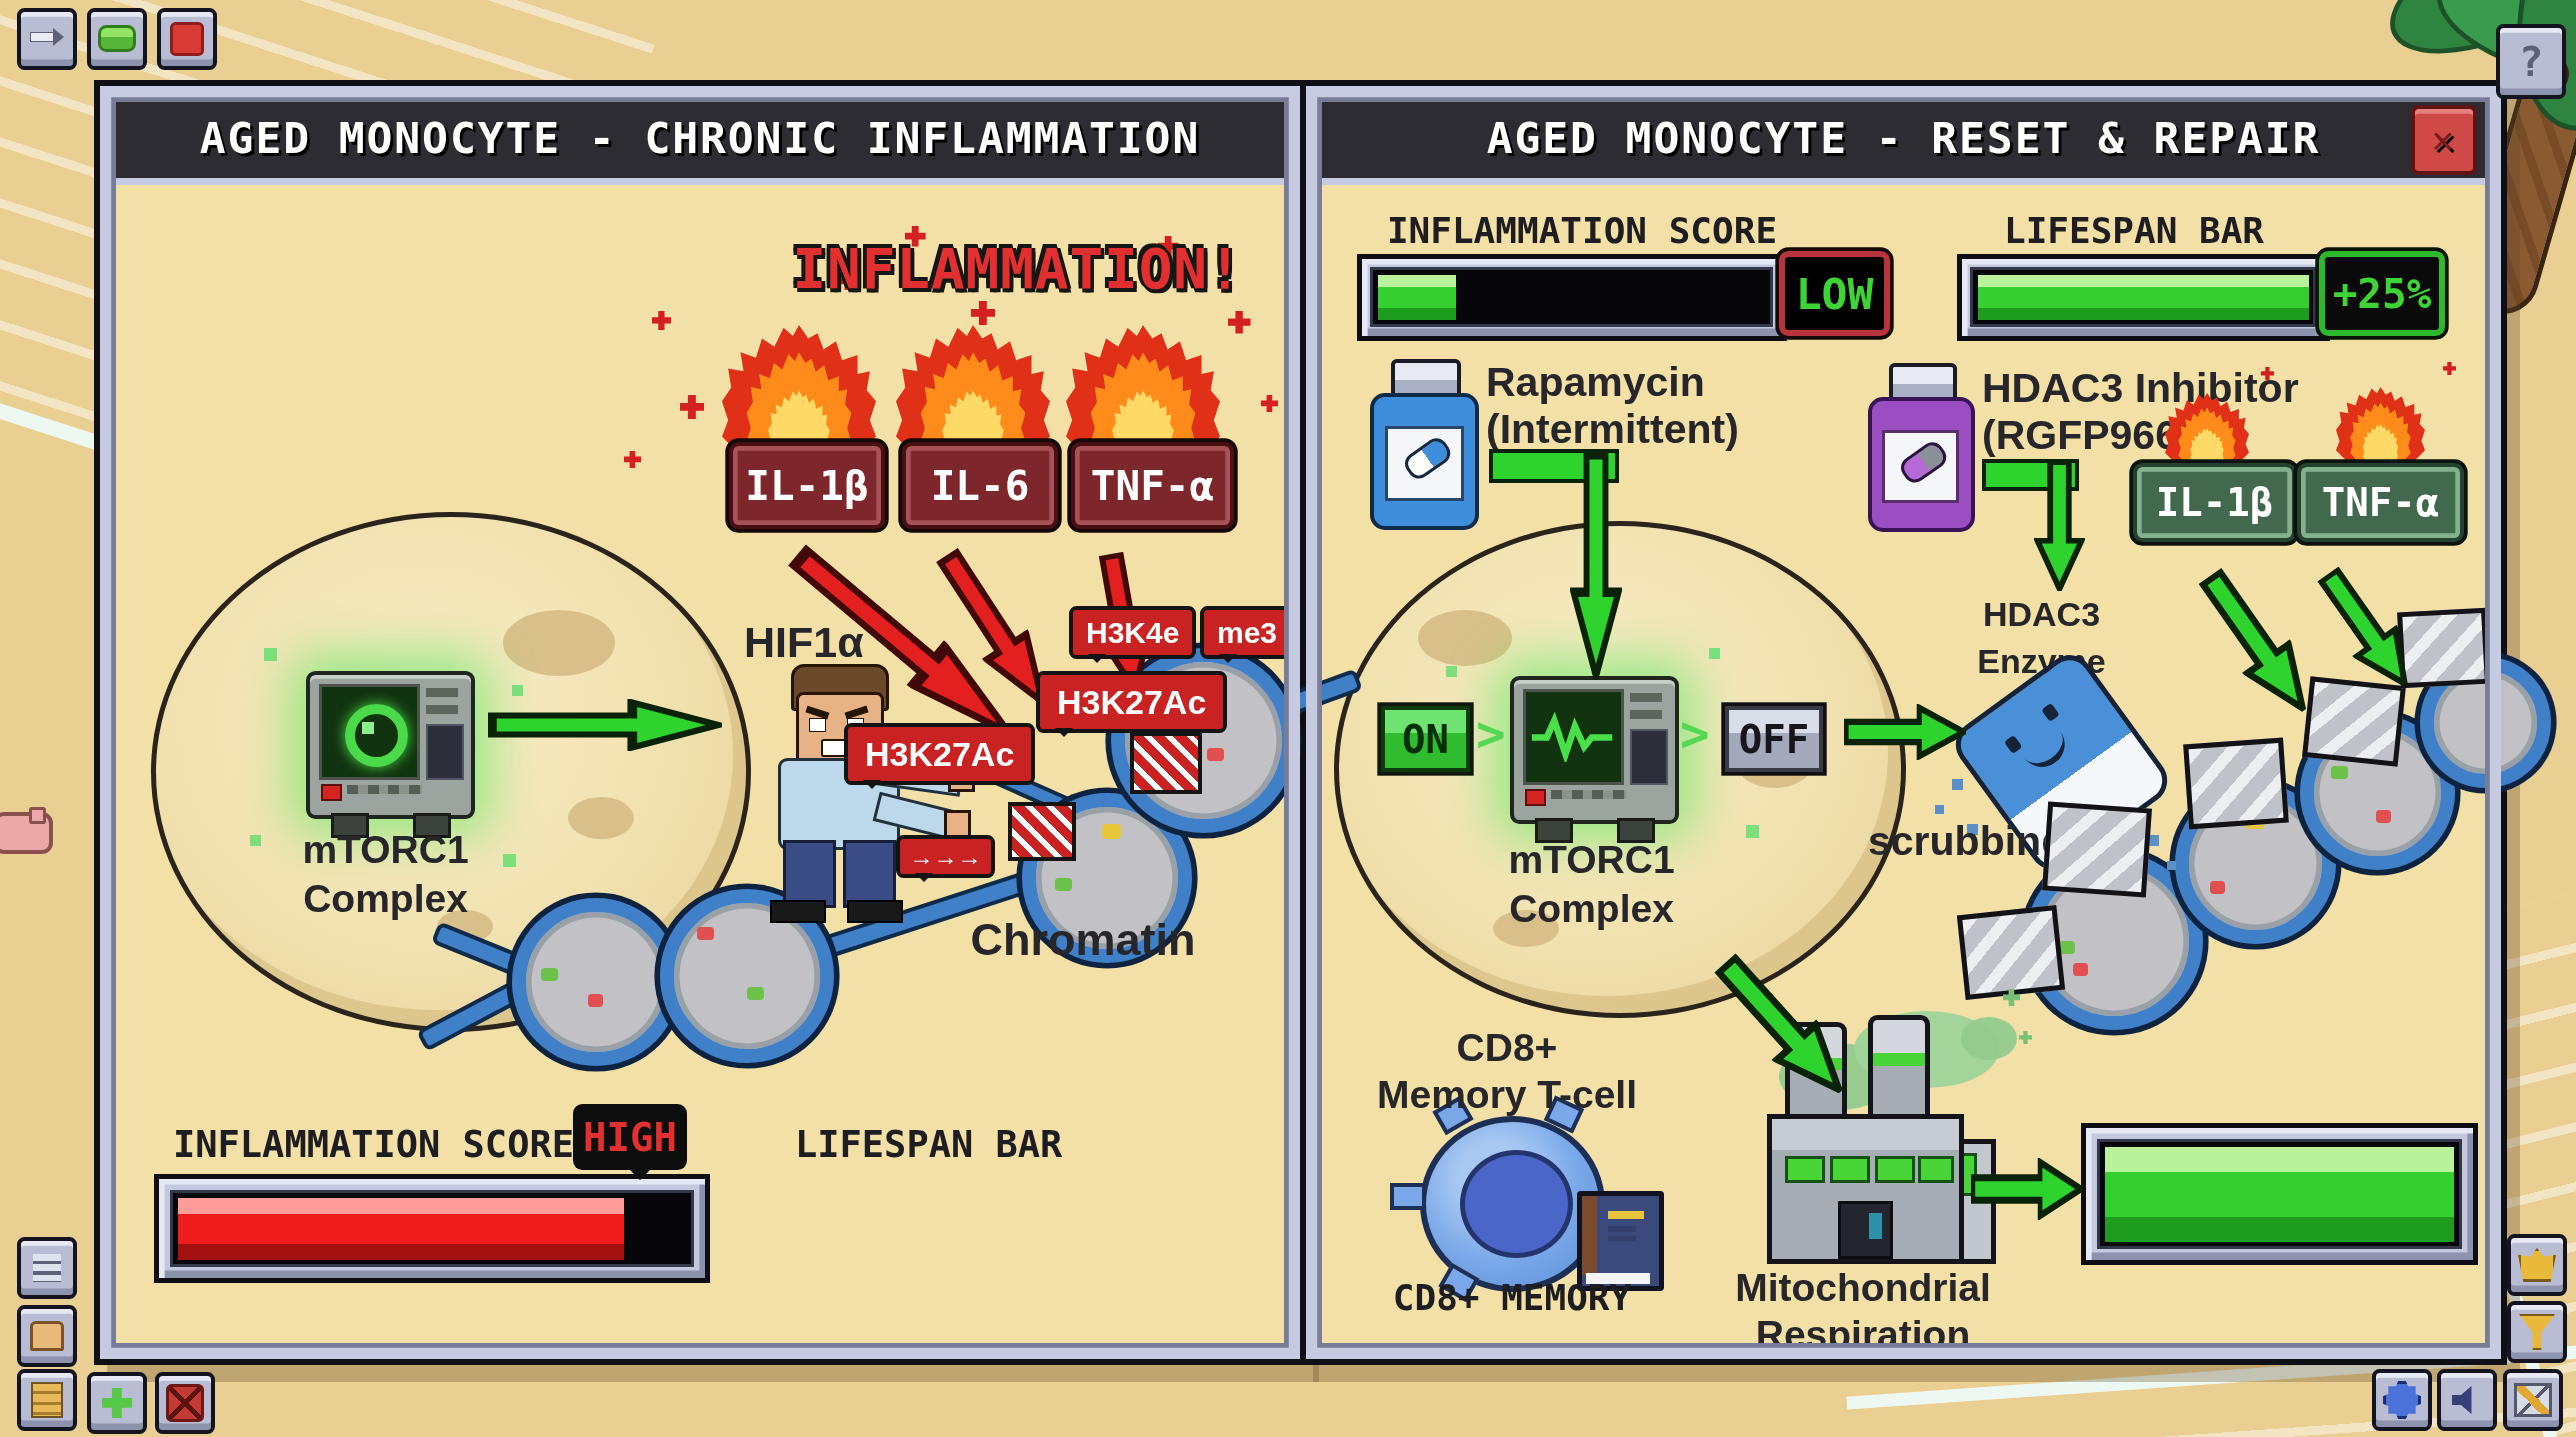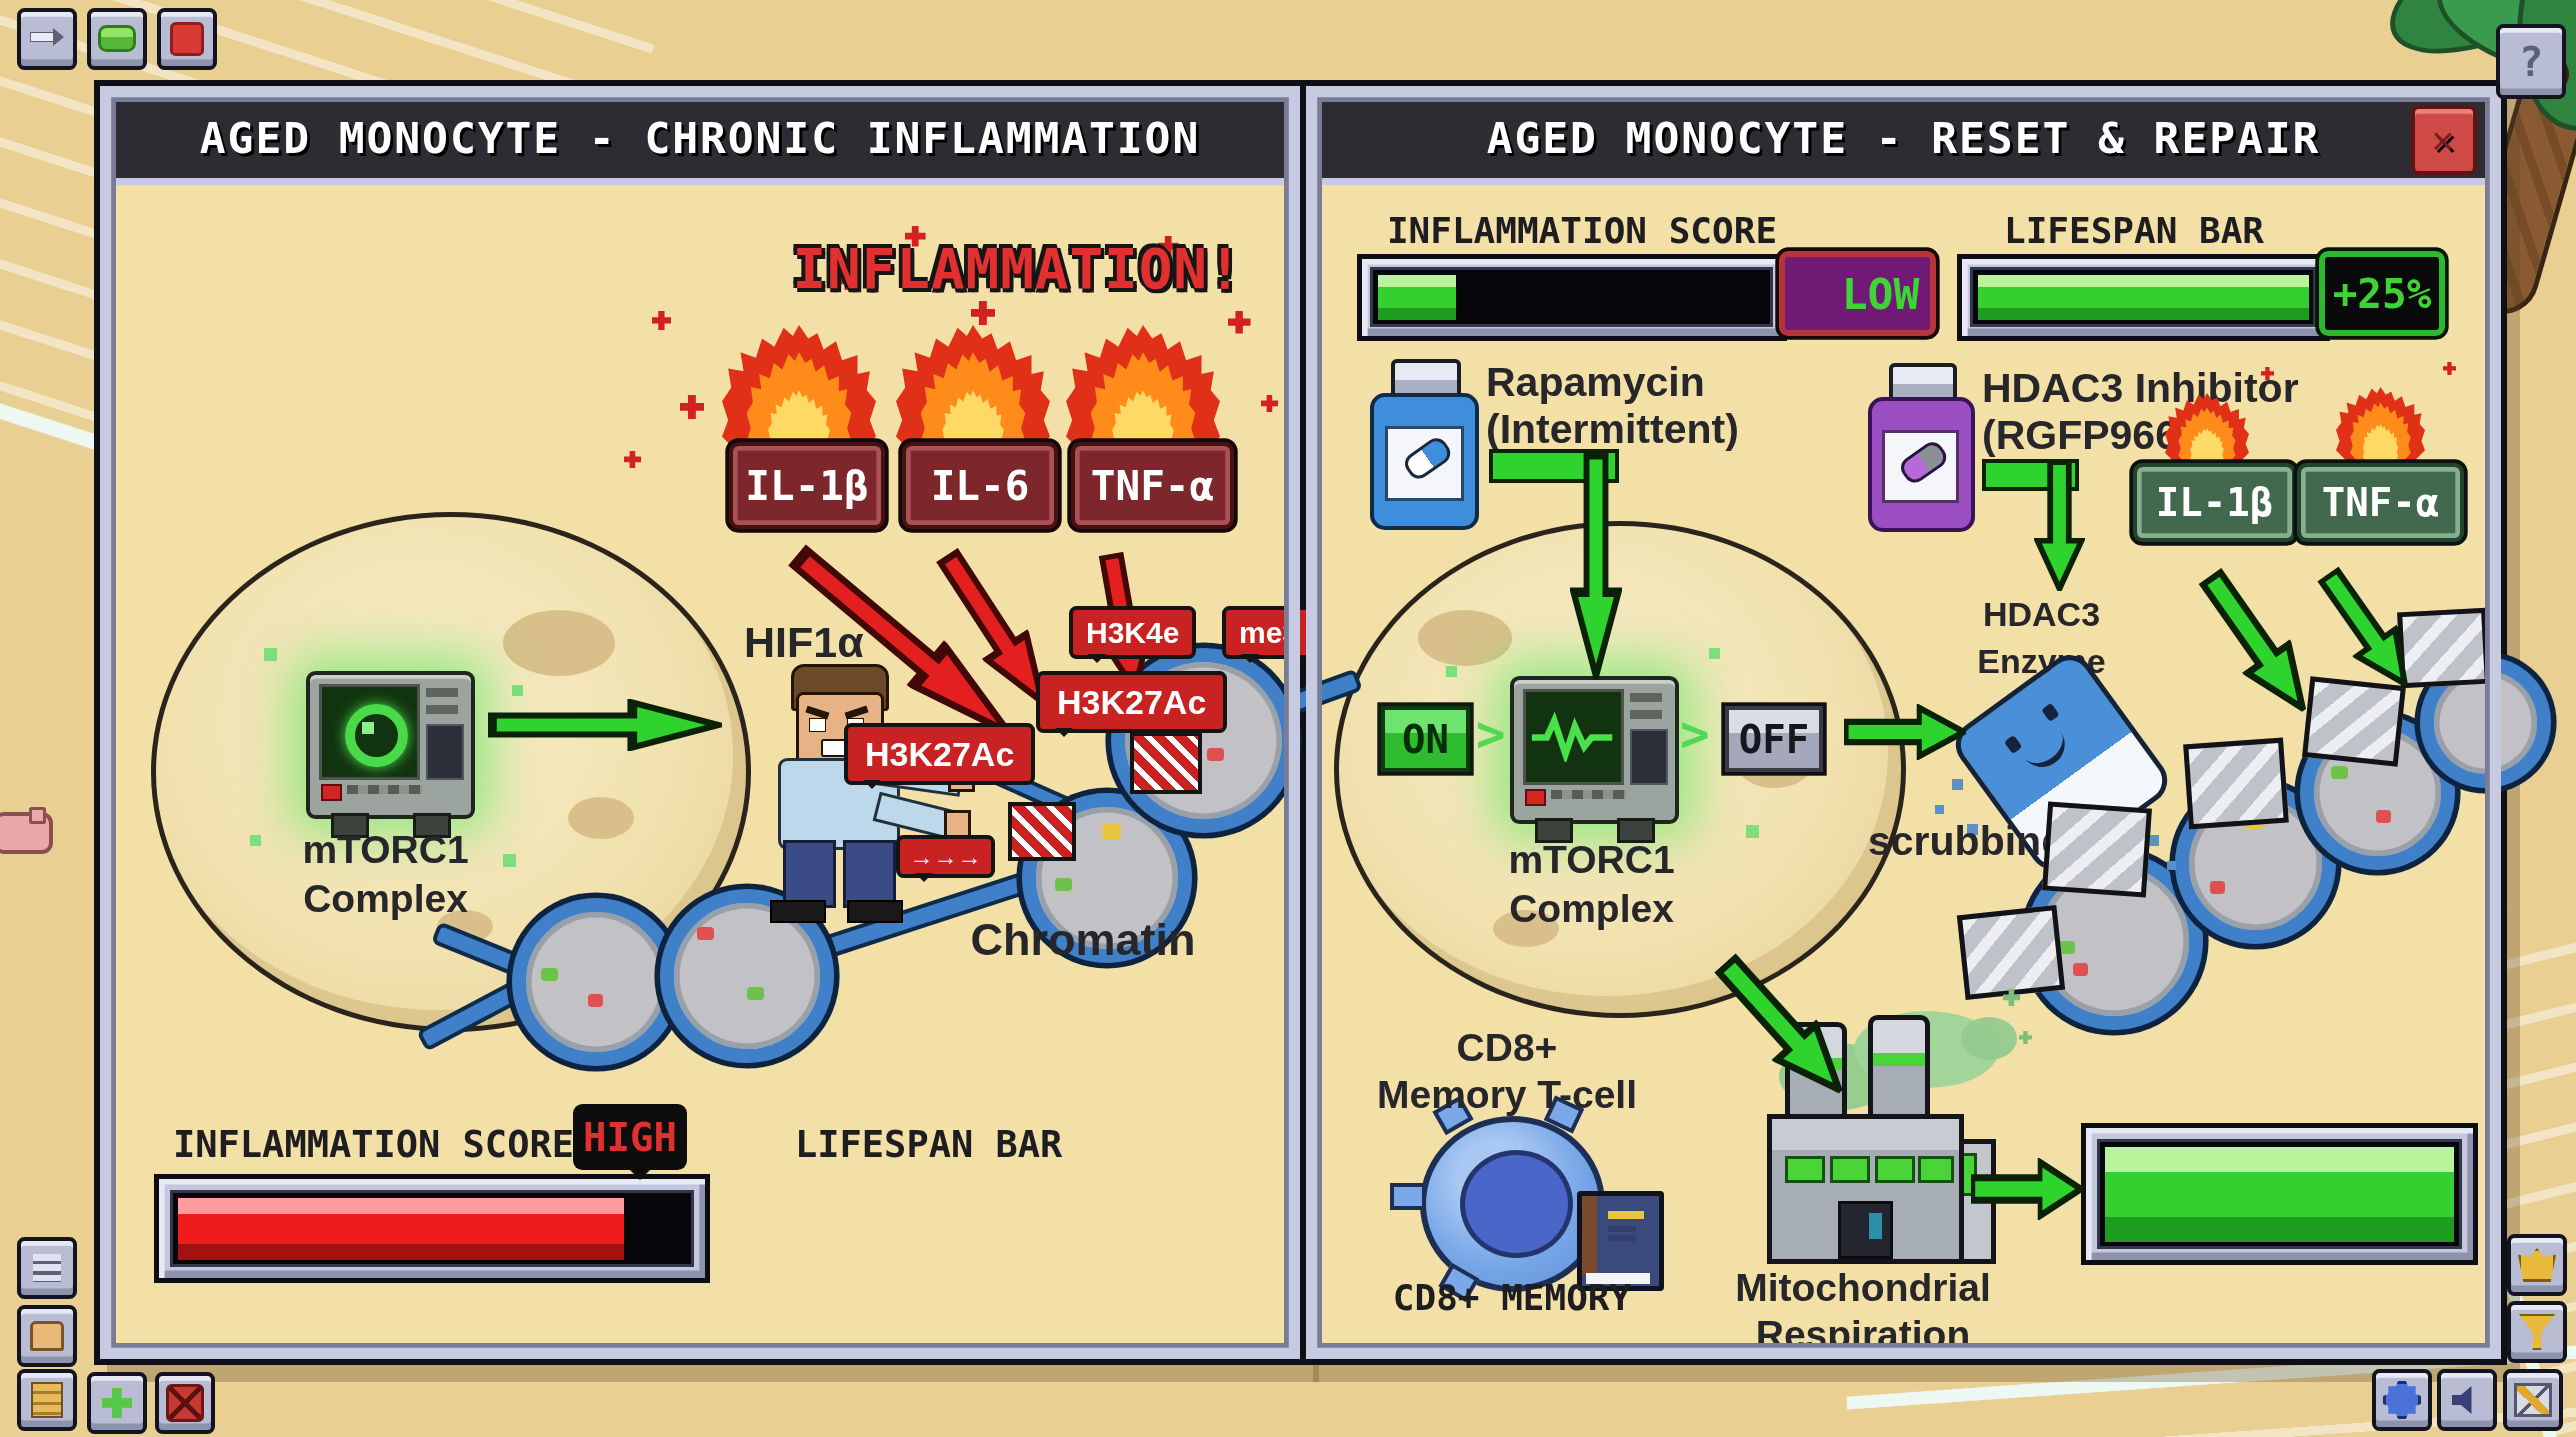--- a/index.html
+++ b/index.html
@@ -228,21 +228,21 @@
 
     <div class="tag" style="left:744px;top:637px;padding:7.5px 17px;font-size:34px;">
         <span>H3K27Ac</span>
       </div>
     <div class="tag" style="left:936px;top:585px;padding:7.5px 17px;font-size:34px;">
         <span>H3K27Ac</span>
       </div>
     <div class="tag" style="left:969px;top:520px;padding:5.6px 13px;font-size:30px;">
         <span>H3K4e</span>
       </div>
-    <div class="tag" style="left:1100px;top:520px;padding:5.6px 13px;font-size:30px;margin-left:22px;">
+    <div class="tag" style="left:1100px;top:520px;padding:5.6px 13px;font-size:30px;">
         <span>me3</span>
       </div>
     <div class="tag" style="left:796px;top:749px;padding:3.7px 9.4px;font-size:24px;">
         <span>→→→</span>
       </div>
 
     <div class="abs sans ctr" style="left:805px;top:828px;width:356px;font-size:45px;z-index:21;">
         <span>Chromatin</span>
       </div>
 
@@ -270,21 +270,21 @@
     </div>
 
     <div class="abs mono ctr" style="left:56px;top:124px;width:440px;font-size:36px;color:#1d1d22;z-index:20;">
         <span>INFLAMMATION SCORE</span>
       </div>
     <div class="meter" style="left:51px;top:168px;width:403px;height:60px;padding:8.4px;">
       <div class="track">
         <div class="fill green" style="width: calc(22% - 9.4px);"></div>
       </div>
     </div>
-    <div class="abs mono ctr" style="left:473px;top:165px;width:99px;height:73px;background:#701a75;border:6.6px solid #b8343c;border-radius:9.4px;box-shadow:0 0 0 3.7px #140808;color:#3fd435;font-size:43px;z-index:21;display:flex;align-items:center;justify-content:center;padding-left:46px;">
+    <div class="abs mono ctr" style="left:473px;top:165px;width:99px;height:73px;background:#000000;border:6.6px solid #b8343c;border-radius:9.4px;box-shadow:0 0 0 3.7px #140808;color:#3fd435;font-size:43px;z-index:21;display:flex;align-items:center;justify-content:center;">
       <span>LOW</span>
     </div>
     <div class="abs mono ctr" style="left:655px;top:124px;width:346px;font-size:36px;color:#1d1d22;z-index:20;">
         <span>LIFESPAN BAR</span>
       </div>
     <div class="meter" style="left:651px;top:168px;width:346px;height:60px;padding:8.4px;">
       <div class="track">
         <div class="fill green" style="width: calc(100% - 9.4px);"></div>
       </div>
     </div>

